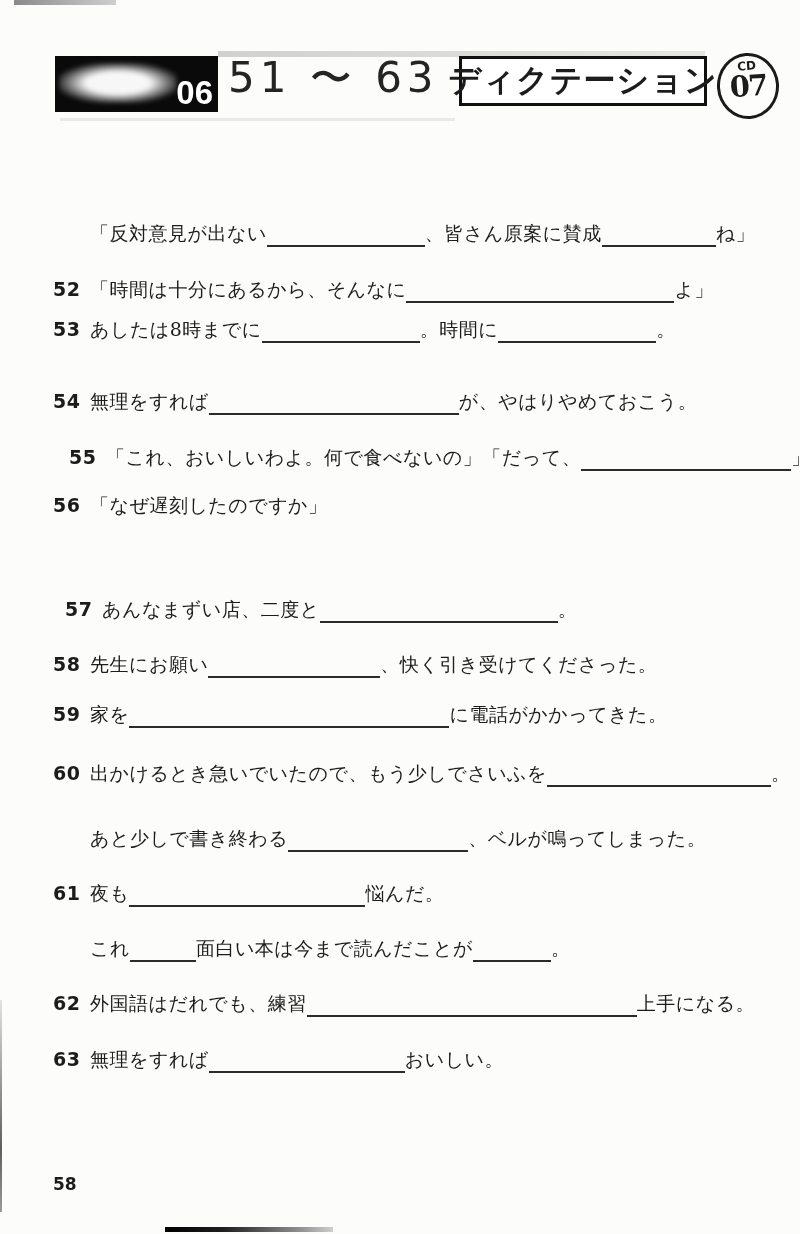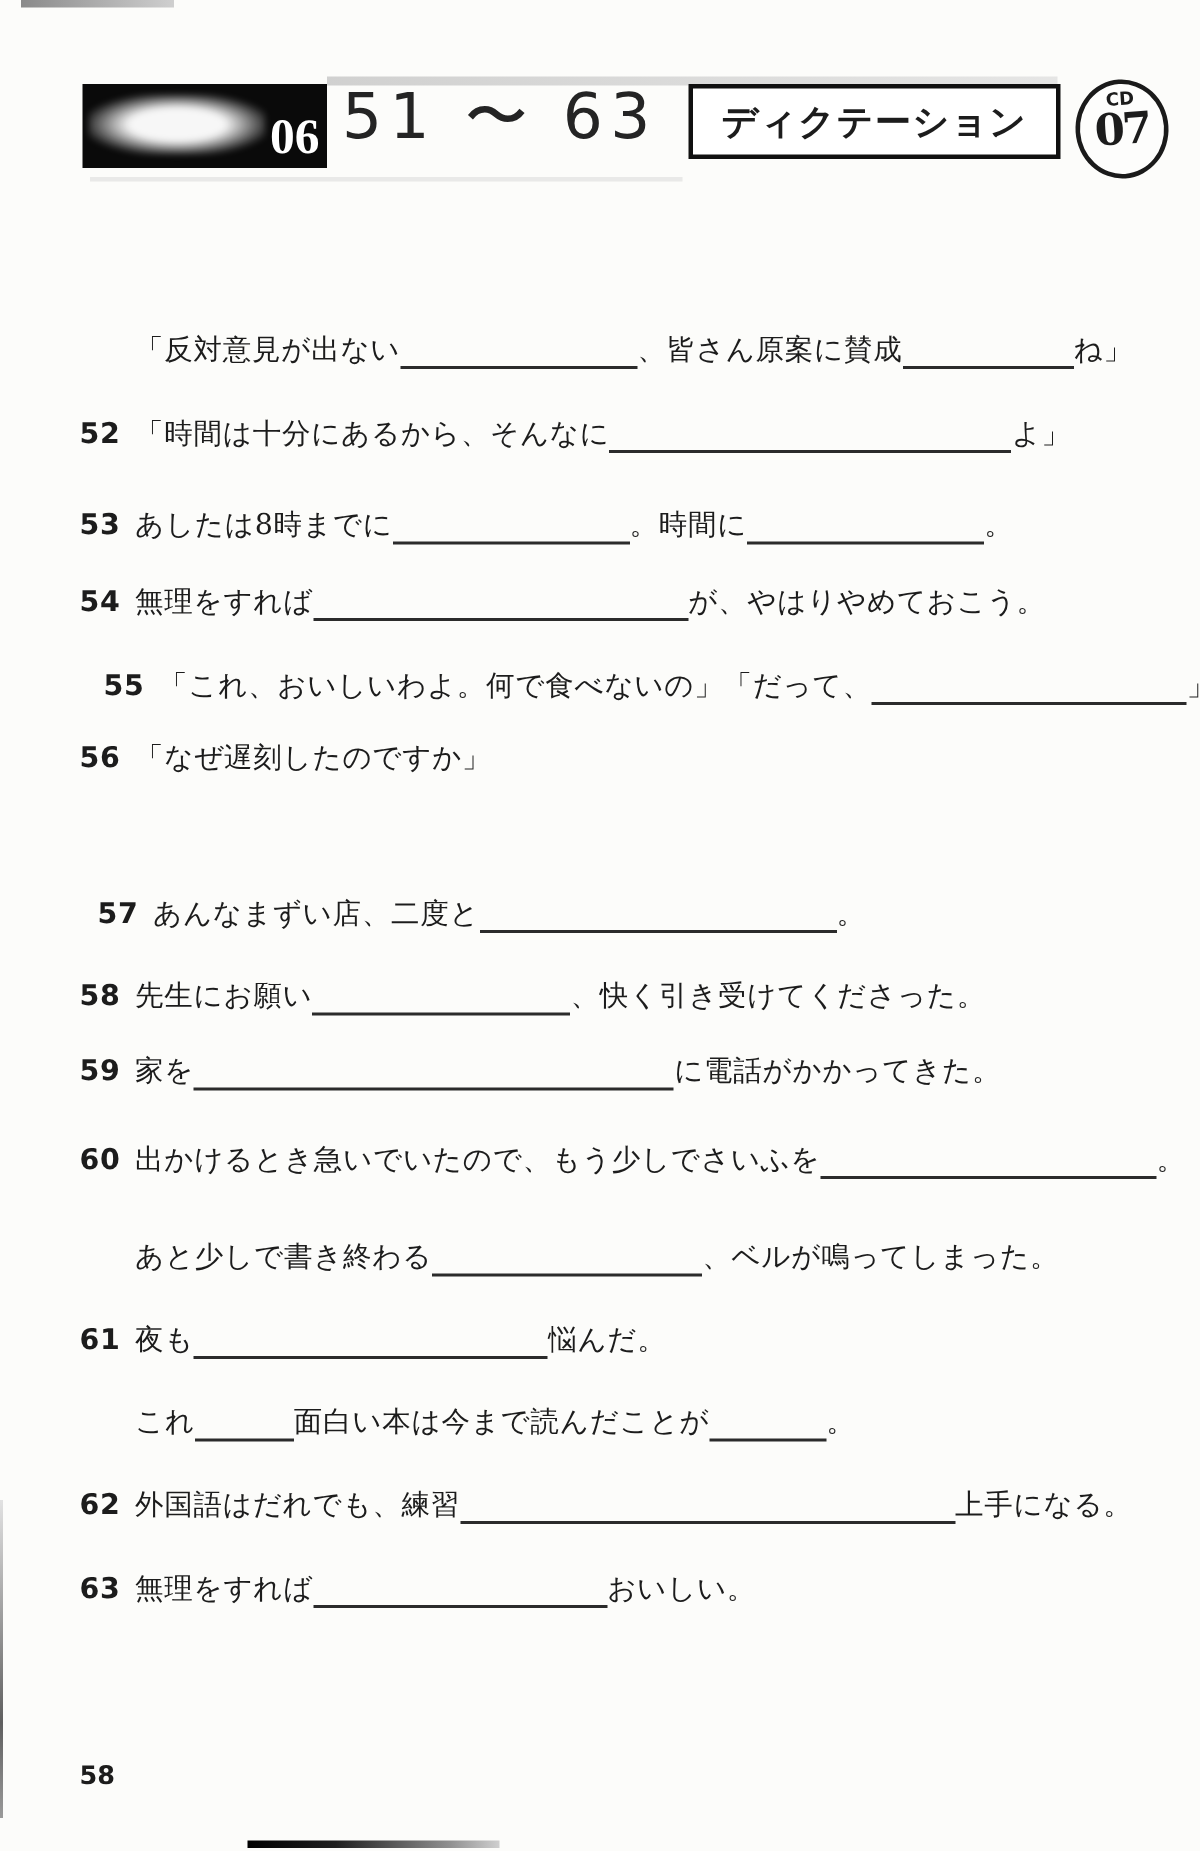--- a/index.html
+++ b/index.html
@@ -18,29 +18,29 @@
   .left-edge{position:absolute;left:0;top:1000px;width:2px;height:212px;
     background:linear-gradient(to bottom,#e2e2e2,#5f5f5f 70%,#9a9a9a);}
   .bottom-bar{position:absolute;left:165px;top:1227px;width:168px;height:5px;
     background:linear-gradient(to right,#000 0%,#1f1f1f 35%,#8f8f8f 80%,#cfcfcf 100%);}
   
   .unit-box{position:absolute;left:55px;top:56px;width:163px;height:56px;background:#0a0a0a;}
   .unit-blob{position:absolute;left:4px;top:7px;width:118px;height:40px;
     background:radial-gradient(ellipse at center,rgba(255,255,255,.97) 38%,rgba(255,255,255,0) 78%);
     filter:blur(2px);}
   .unit-num{position:absolute;right:5px;bottom:3px;color:#fff;
-    font-family:Liberation Serif, serif;font-weight:bold;
+    font-family:Liberation Sans, sans-serif;font-weight:bold;
     font-size:33px;line-height:1;filter:blur(.4px);}
   .range{position:absolute;left:228px;top:55px;
     font-family:"DejaVu Sans","Liberation Sans",sans-serif;font-weight:normal;
     font-size:42px;line-height:1.1;color:#242424;letter-spacing:5px;white-space:nowrap;}
   .title-box{position:absolute;left:459px;top:56px;width:242px;height:44px;
     border:3px solid #101010;background:#fff;display:flex;align-items:center;justify-content:center;
     font-family:"DejaVu Sans","Liberation Sans",sans-serif;font-weight:bold;
-    font-size:24px;letter-spacing:1px;white-space:nowrap;}
+    font-size:32px;letter-spacing:1px;white-space:nowrap;}
   .cd-badge{position:absolute;left:717px;top:53px;width:56px;height:60px;
     border:3px solid #1a1a1a;border-radius:50%;background:#fdfdfc;
     text-align:center;transform:rotate(-4deg);}
   .cd-label{display:block;font-family:"DejaVu Sans",sans-serif;font-weight:bold;
     font-size:12px;line-height:13px;margin-top:4px;letter-spacing:0;}
   .cd-num{display:block;font-family:"DejaVu Serif","Liberation Serif",serif;font-weight:bold;
     font-size:29px;line-height:28px;letter-spacing:-2px;margin-top:-1px;}
   
   #exercise-list{position:absolute;inset:0;}
   .row{position:absolute;left:53px;width:742px;font-size:19px;line-height:26px;
@@ -71,21 +71,21 @@
       <span class="cd-label">CD</span>
       <span class="cd-num">07</span>
     </div>
   </header>
 
   <div class="smudge-under"></div>
 
   <main id="exercise-list">
       <div class="row" style="top: 220px;"><span class="num"></span><span class="seg">「反対意見が出ない</span><span class="blank" style="width: 158px;"></span><span class="seg">、皆さん原案に賛成</span><span class="blank" style="width: 114px;"></span><span class="seg">ね」</span></div>
       <div class="row" style="top: 276px;"><span class="num">52</span><span class="seg">「時間は十分にあるから、そんなに</span><span class="blank" style="width: 268px;"></span><span class="seg">よ」</span></div>
-      <div class="row" style="top: 337px;"><span class="num">53</span><span class="seg">あしたは8時までに</span><span class="blank" style="width: 158px;"></span><span class="seg">。時間に</span><span class="blank" style="width: 158px;"></span><span class="seg">。</span></div>
+      <div class="row" style="top: 316px;"><span class="num">53</span><span class="seg">あしたは8時までに</span><span class="blank" style="width: 158px;"></span><span class="seg">。時間に</span><span class="blank" style="width: 158px;"></span><span class="seg">。</span></div>
       <div class="row" style="top: 388px;"><span class="num">54</span><span class="seg">無理をすれば</span><span class="blank" style="width: 250px;"></span><span class="seg">が、やはりやめておこう。</span></div>
       <div class="row" style="top: 444px; margin-left: 16px;"><span class="num">55</span><span class="seg">「これ、おいしいわよ。何で食べないの」「だって、</span><span class="blank" style="width: 210px;"></span><span class="seg">」</span></div>
       <div class="row" style="top: 492px;"><span class="num">56</span><span class="seg">「なぜ遅刻したのですか」</span></div>
       <div class="row" style="top: 596px; margin-left: 12px;"><span class="num">57</span><span class="seg">あんなまずい店、二度と</span><span class="blank" style="width: 238px;"></span><span class="seg">。</span></div>
       <div class="row" style="top: 651px;"><span class="num">58</span><span class="seg">先生にお願い</span><span class="blank" style="width: 172px;"></span><span class="seg">、快く引き受けてくださった。</span></div>
       <div class="row" style="top: 701px;"><span class="num">59</span><span class="seg">家を</span><span class="blank" style="width: 320px;"></span><span class="seg">に電話がかかってきた。</span></div>
       <div class="row" style="top: 760px;"><span class="num">60</span><span class="seg">出かけるとき急いでいたので、もう少しでさいふを</span><span class="blank" style="width: 224px;"></span><span class="seg">。</span></div>
       <div class="row" style="top: 825px;"><span class="num"></span><span class="seg">あと少しで書き終わる</span><span class="blank" style="width: 180px;"></span><span class="seg">、ベルが鳴ってしまった。</span></div>
       <div class="row" style="top: 880px;"><span class="num">61</span><span class="seg">夜も</span><span class="blank" style="width: 236px;"></span><span class="seg">悩んだ。</span></div>
       <div class="row" style="top: 935px;"><span class="num"></span><span class="seg">これ</span><span class="blank" style="width: 66px;"></span><span class="seg">面白い本は今まで読んだことが</span><span class="blank" style="width: 78px;"></span><span class="seg">。</span></div>

